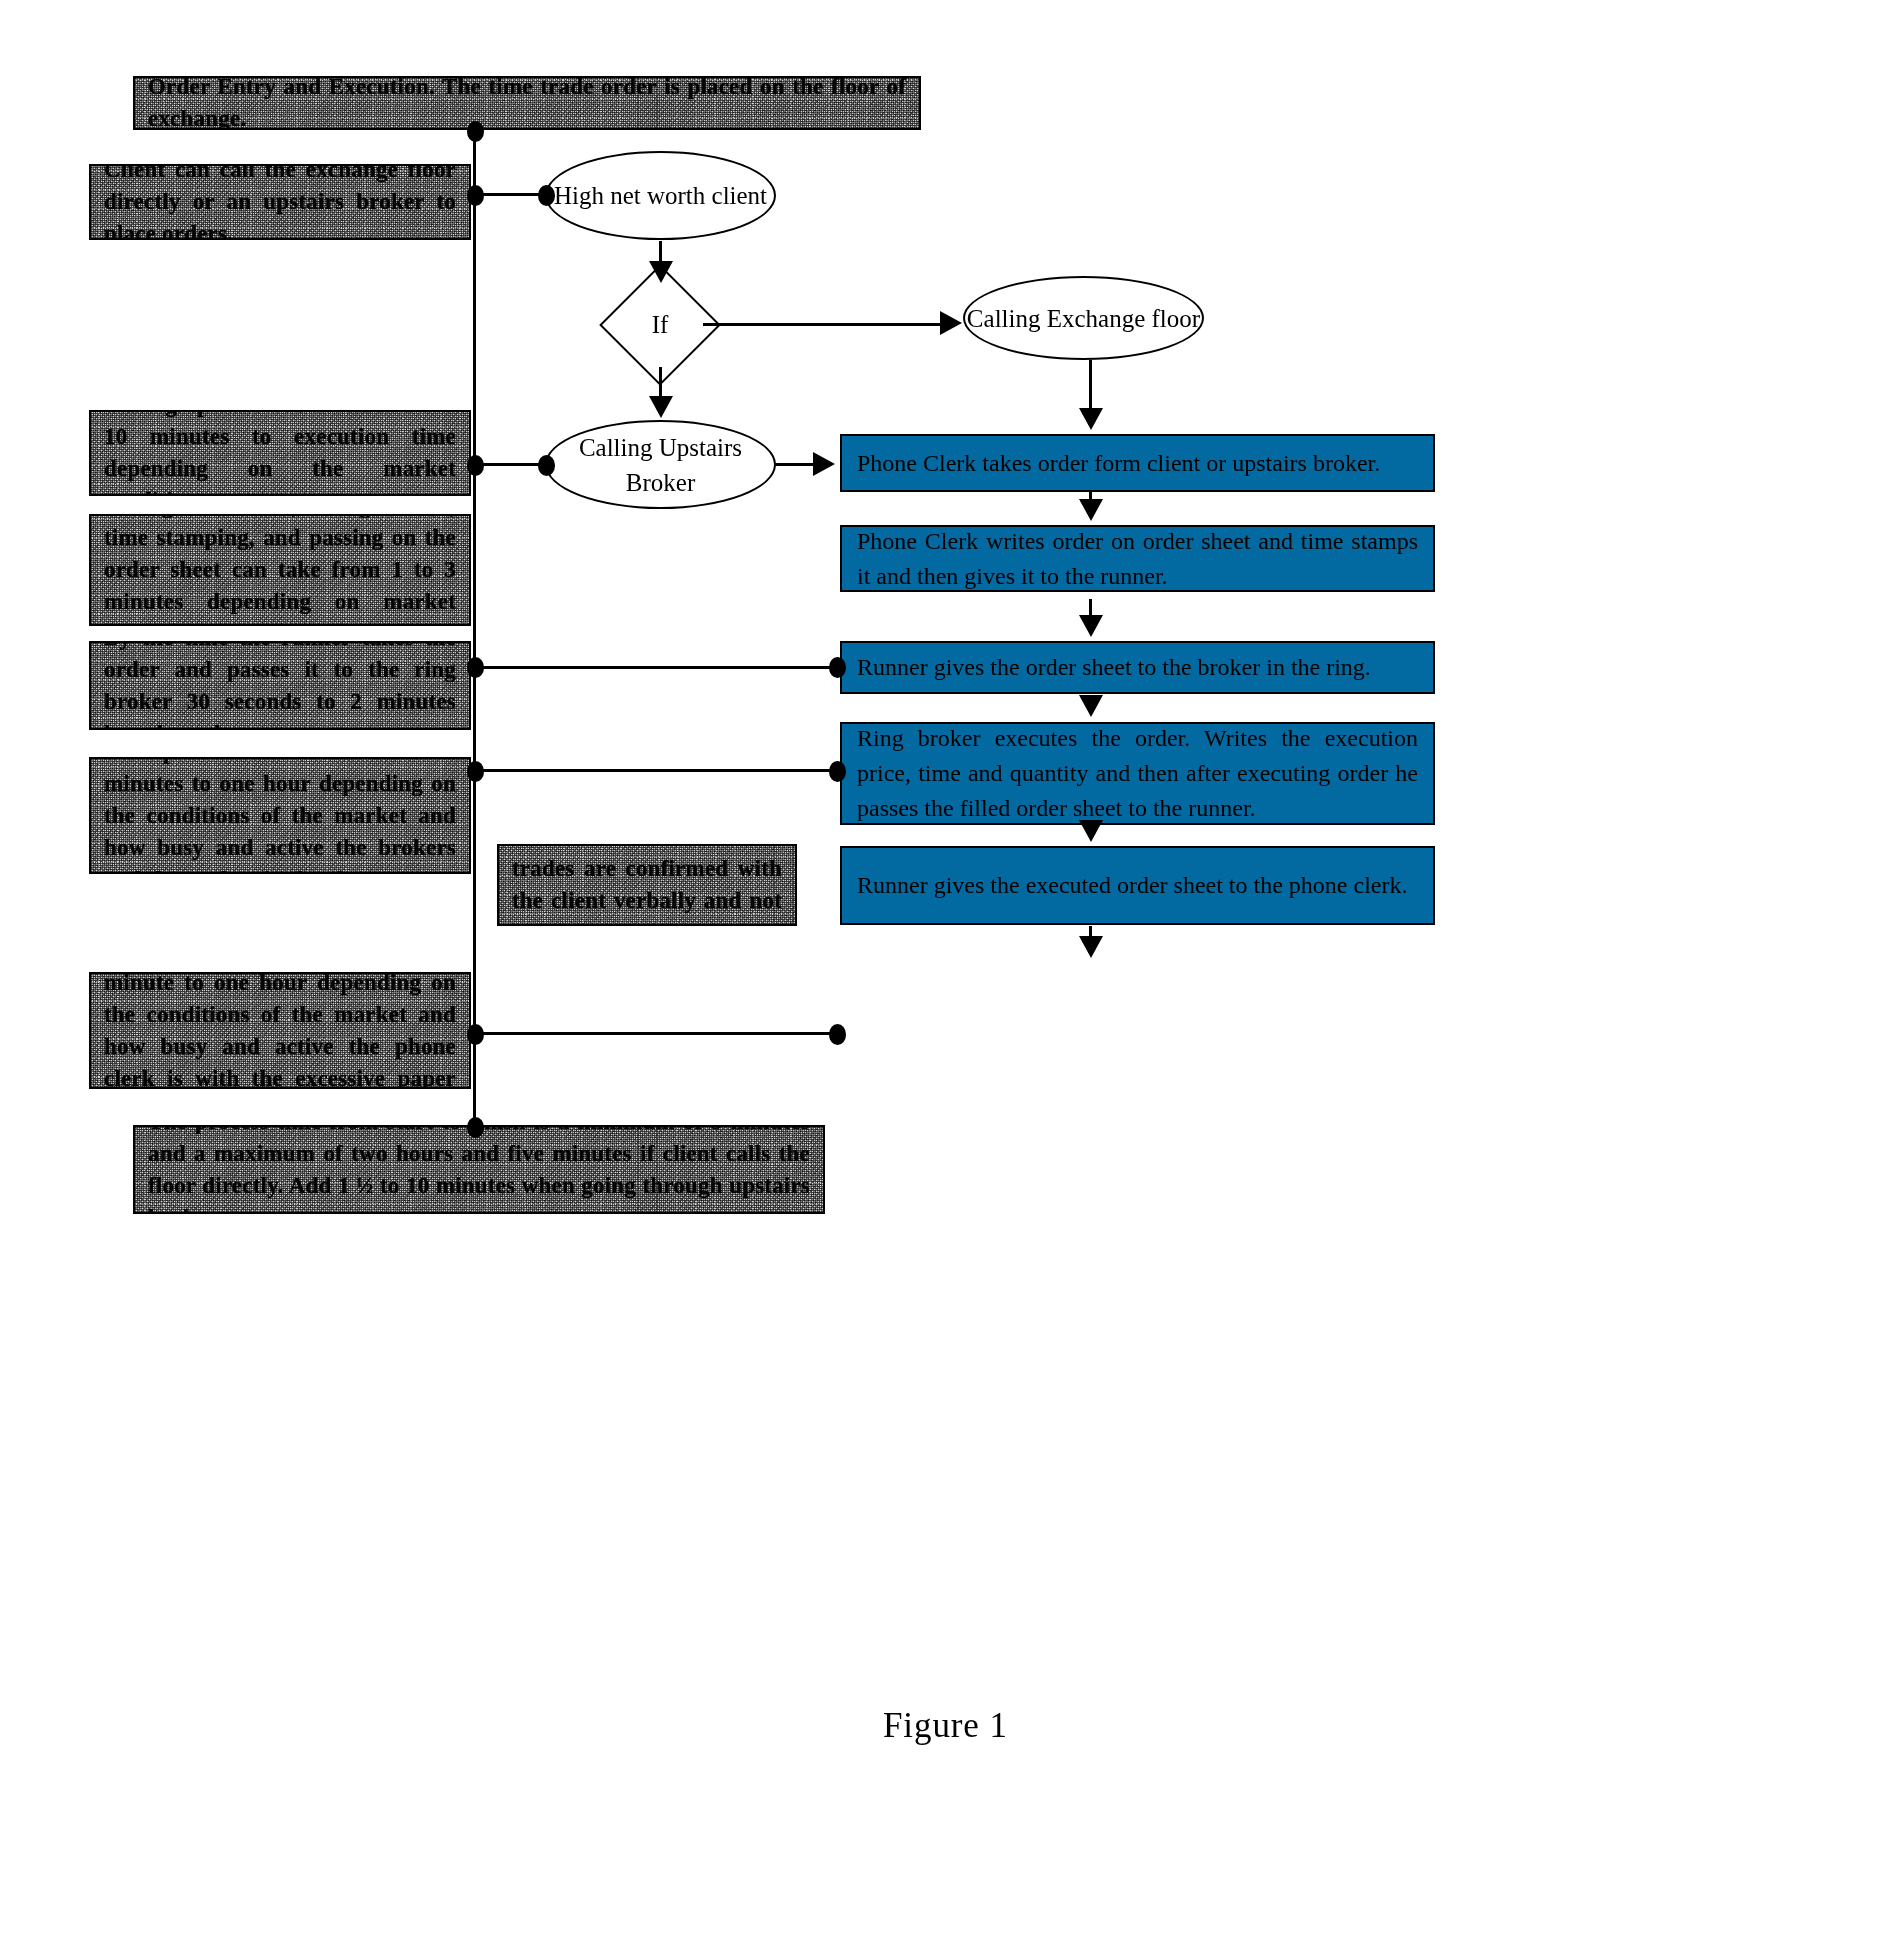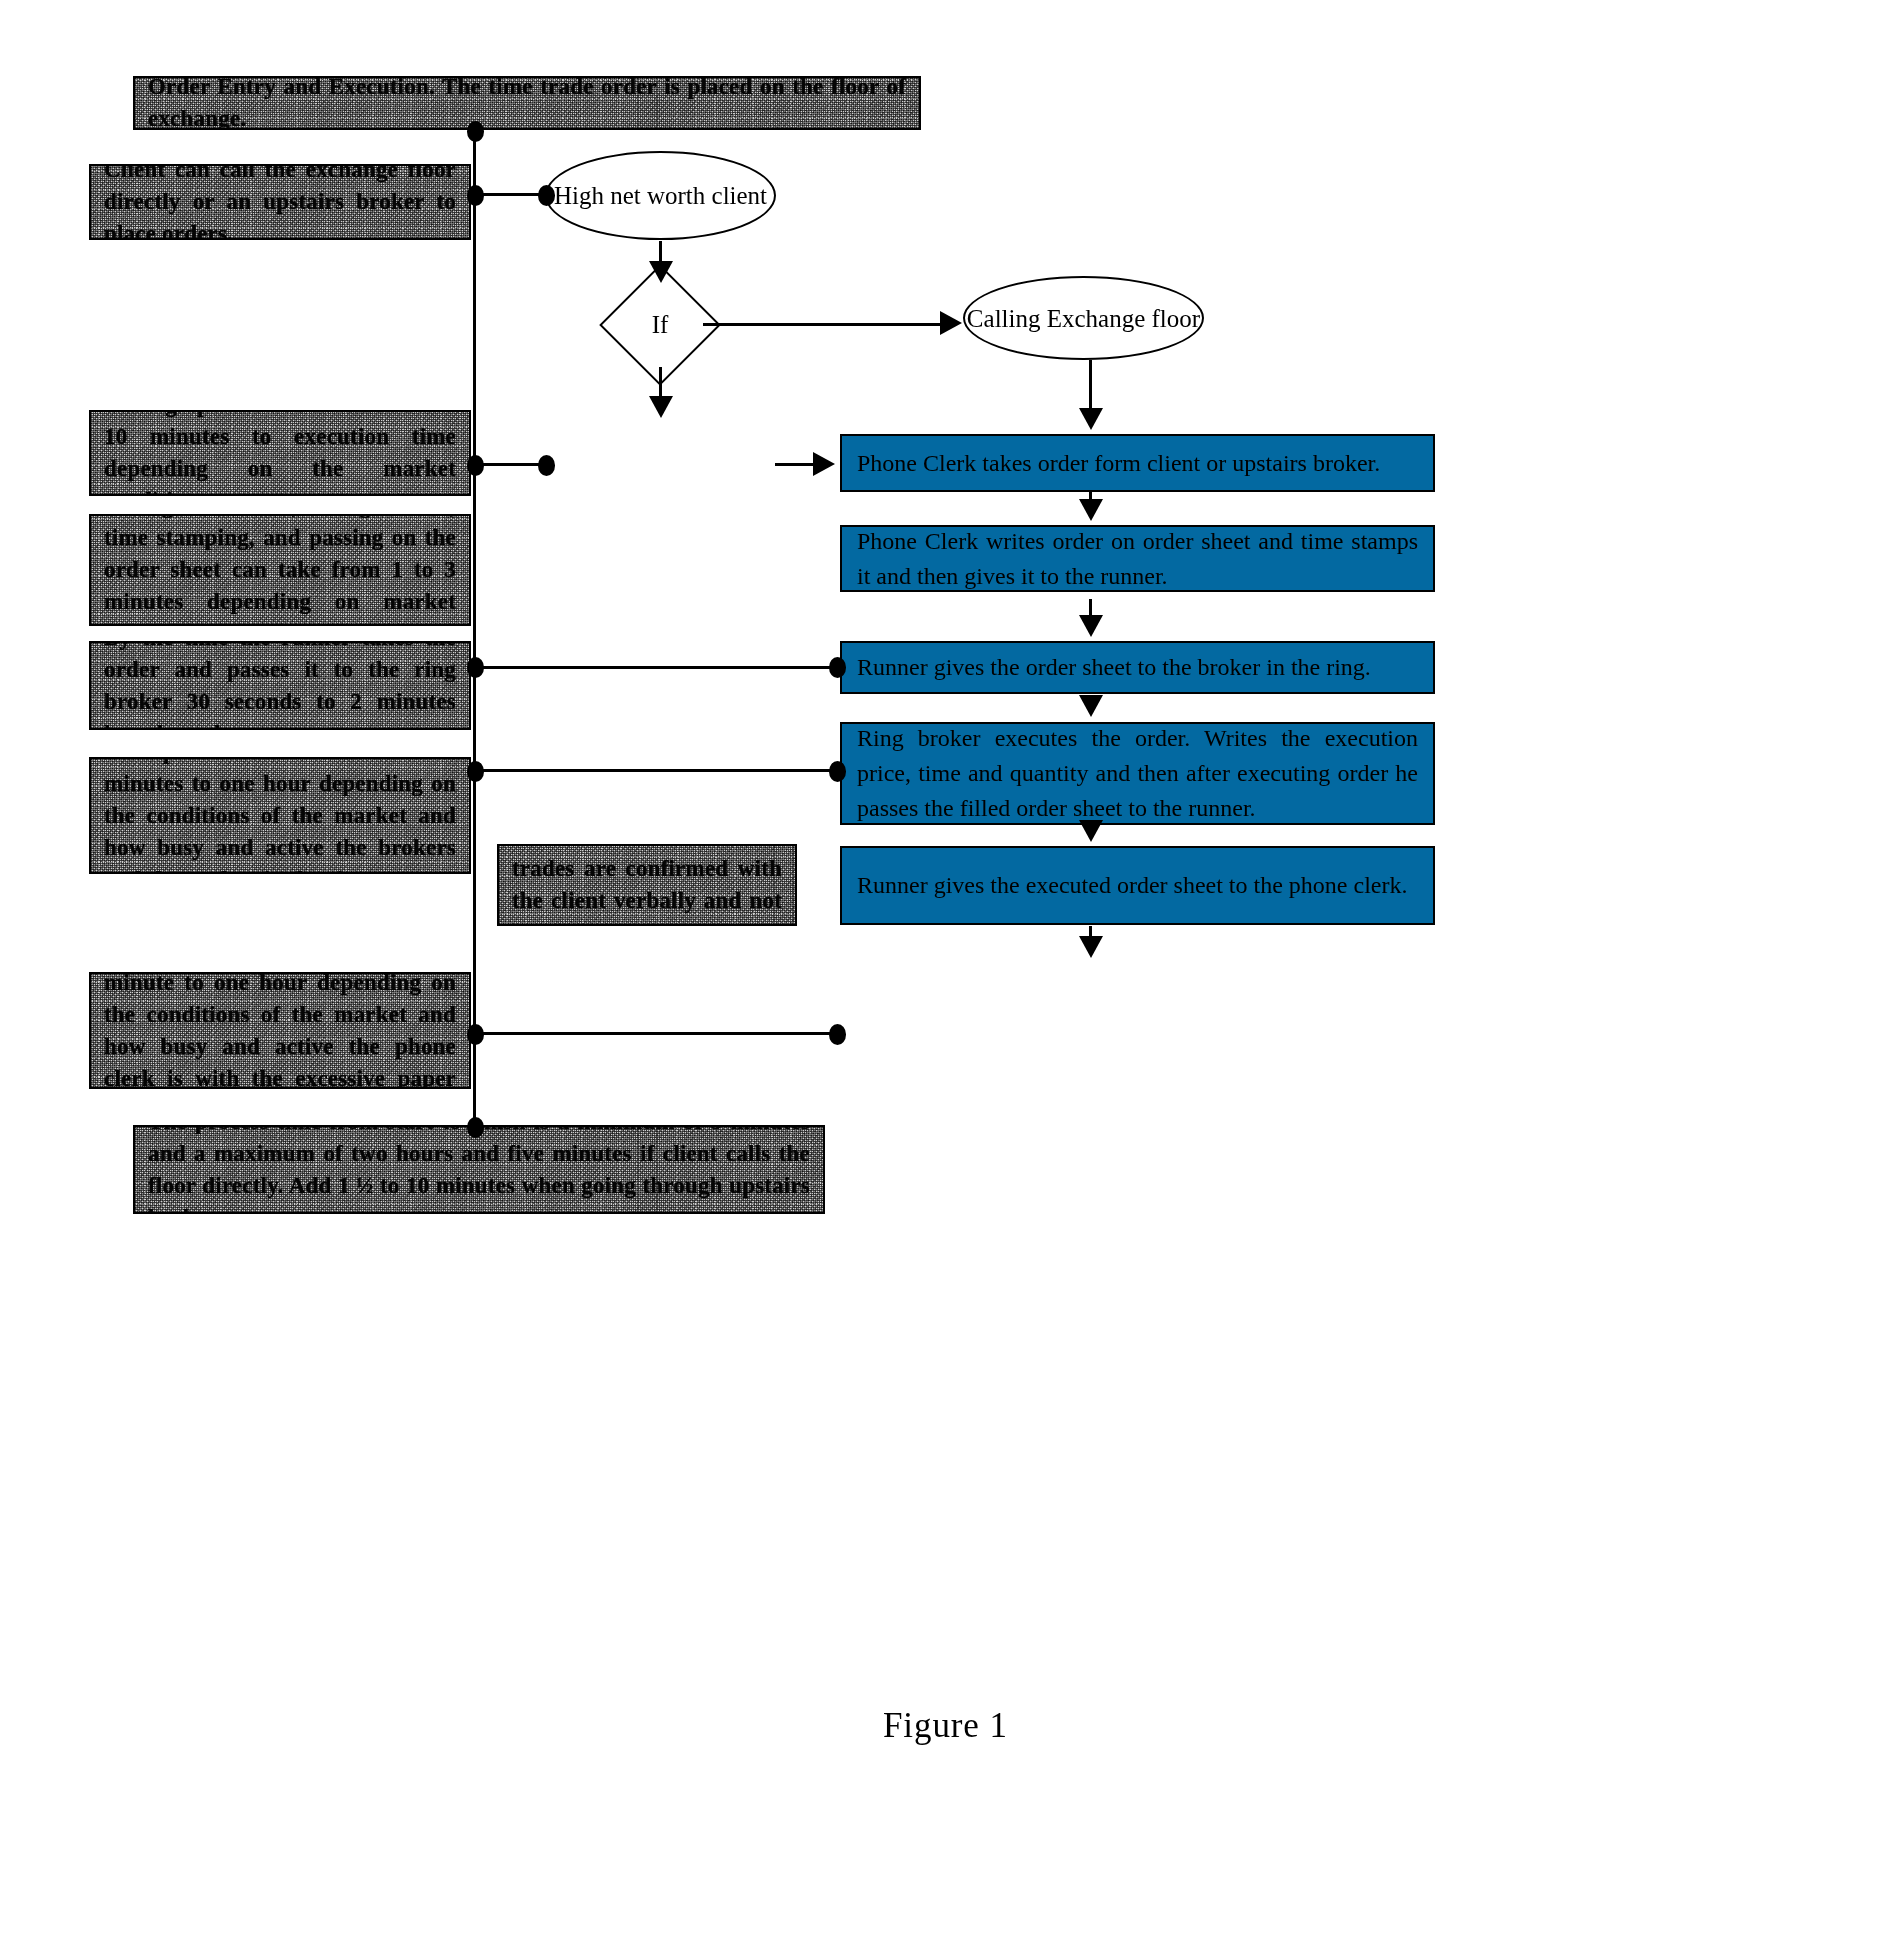--- a/index.html
+++ b/index.html
@@ -146,20 +146,23 @@
   </div>
 
   <div class="ellipse" style="left:536px;top:151px;width:231px;height:89px;">
     <span>High net worth client</span>
   </div>
 
   <div class="ellipse" style="left:954px;top:276px;width:241px;height:84px;">
     <span>Calling Exchange floor</span>
   </div>
 
+  <div class="ellipse" style="left:536px;top:420px;width:231px;height:89px;">
+    <span>Calling Upstairs Broker</span>
+  </div>
 
   <div class="diamond" style="left:608px;top:282px;width:86px;height:86px;">
     <div class="dshape"></div>
     <div class="dlabel">If</div>
   </div>
 
   <div class="pbox" style="left:831px;top:434px;width:595px;height:58px;">
     <div class="txt">Phone Clerk takes order form client or upstairs broker.</div>
   </div>
 

